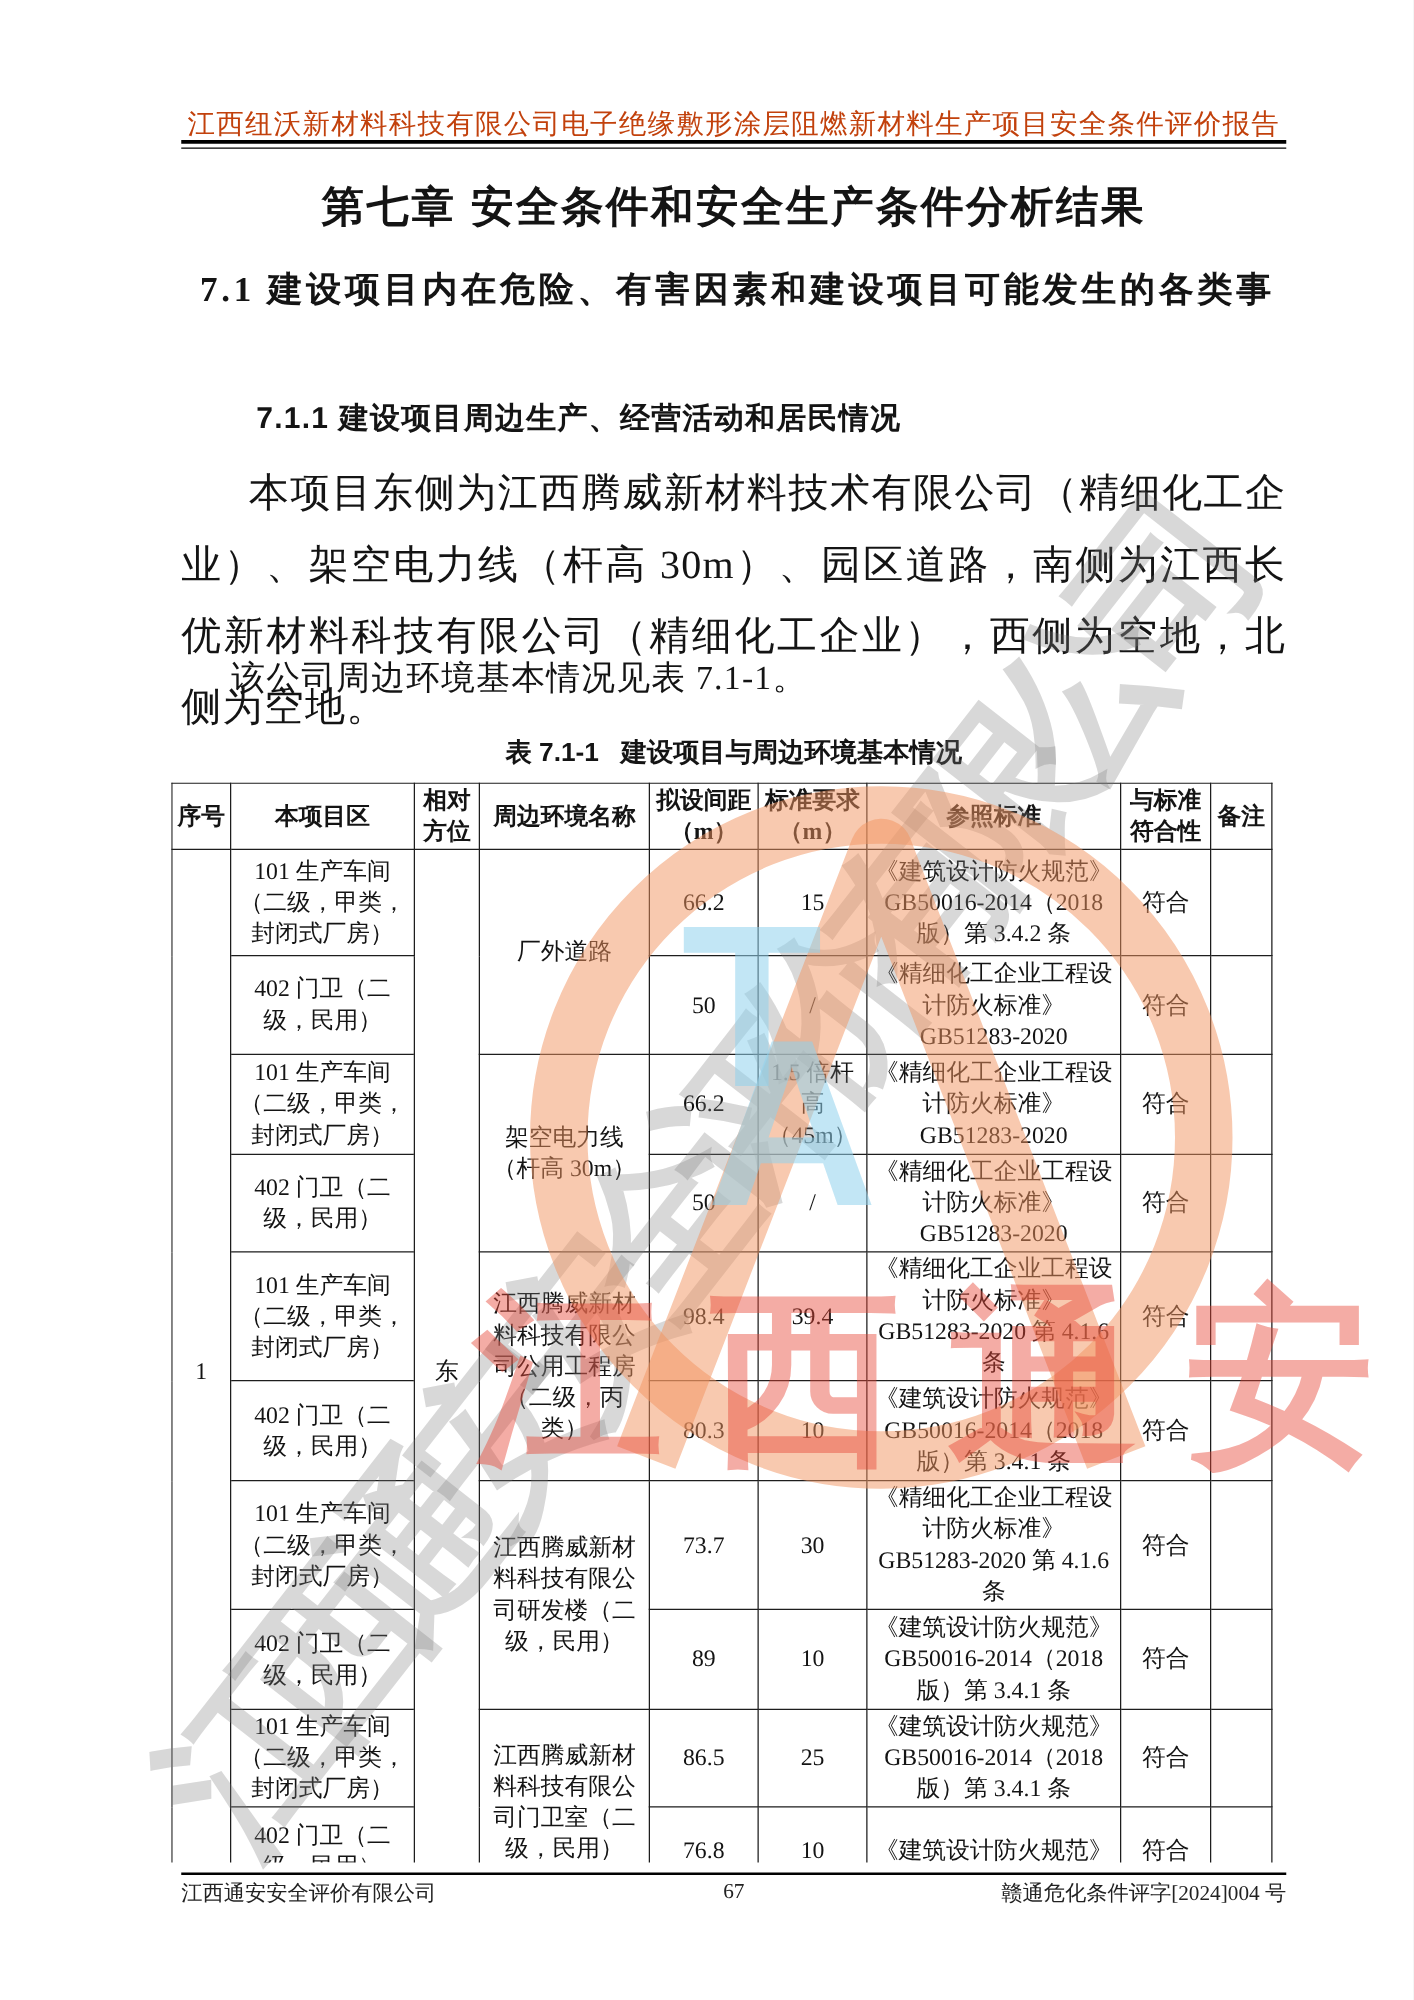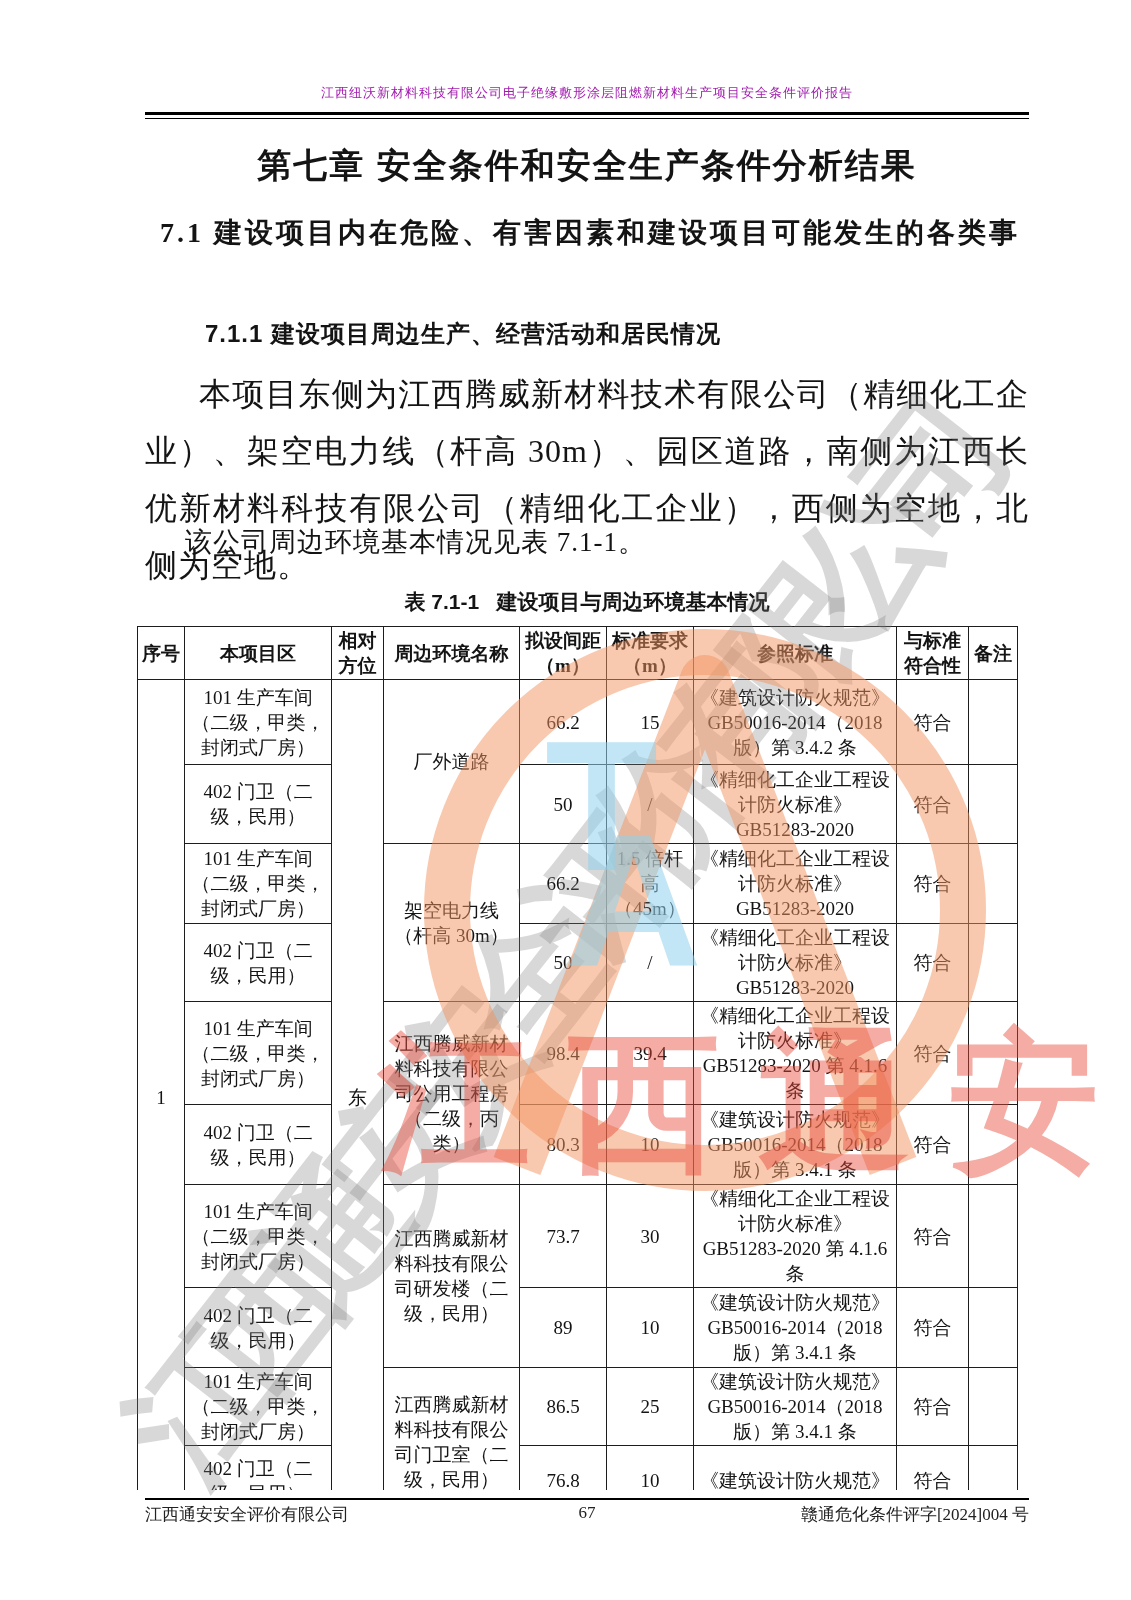--- a/index.html
+++ b/index.html
@@ -5,21 +5,21 @@
   html,body{margin:0;padding:0;background:#e8e8e8;}
   #page{
     position:relative;width:1131px;height:1600px;background:#ffffff;
     overflow:hidden;font-family:"Liberation Serif","DejaVu Serif",serif;color:#141414;
     margin:0 auto;
   }
   
   .layer{position:absolute;inset:0;z-index:1;}
   .doc-header{
     position:absolute;top:84px;left:145px;width:884px;
-    font-size:13px;text-align:center;letter-spacing:1px;color:#a21caf;
+    font-size:22px;text-align:center;letter-spacing:1px;color:#c2410c;
   }
   .header-rule{
     position:absolute;top:112px;left:145px;width:884px;height:3px;
     border-top:3px solid #000;border-bottom:1px solid #000;
   }
   .chapter-title{
     position:absolute;top:143px;left:145px;width:884px;text-align:center;
     font-family:"Liberation Sans","DejaVu Sans",sans-serif;
     font-size:34px;font-weight:bold;letter-spacing:2px;
   }

